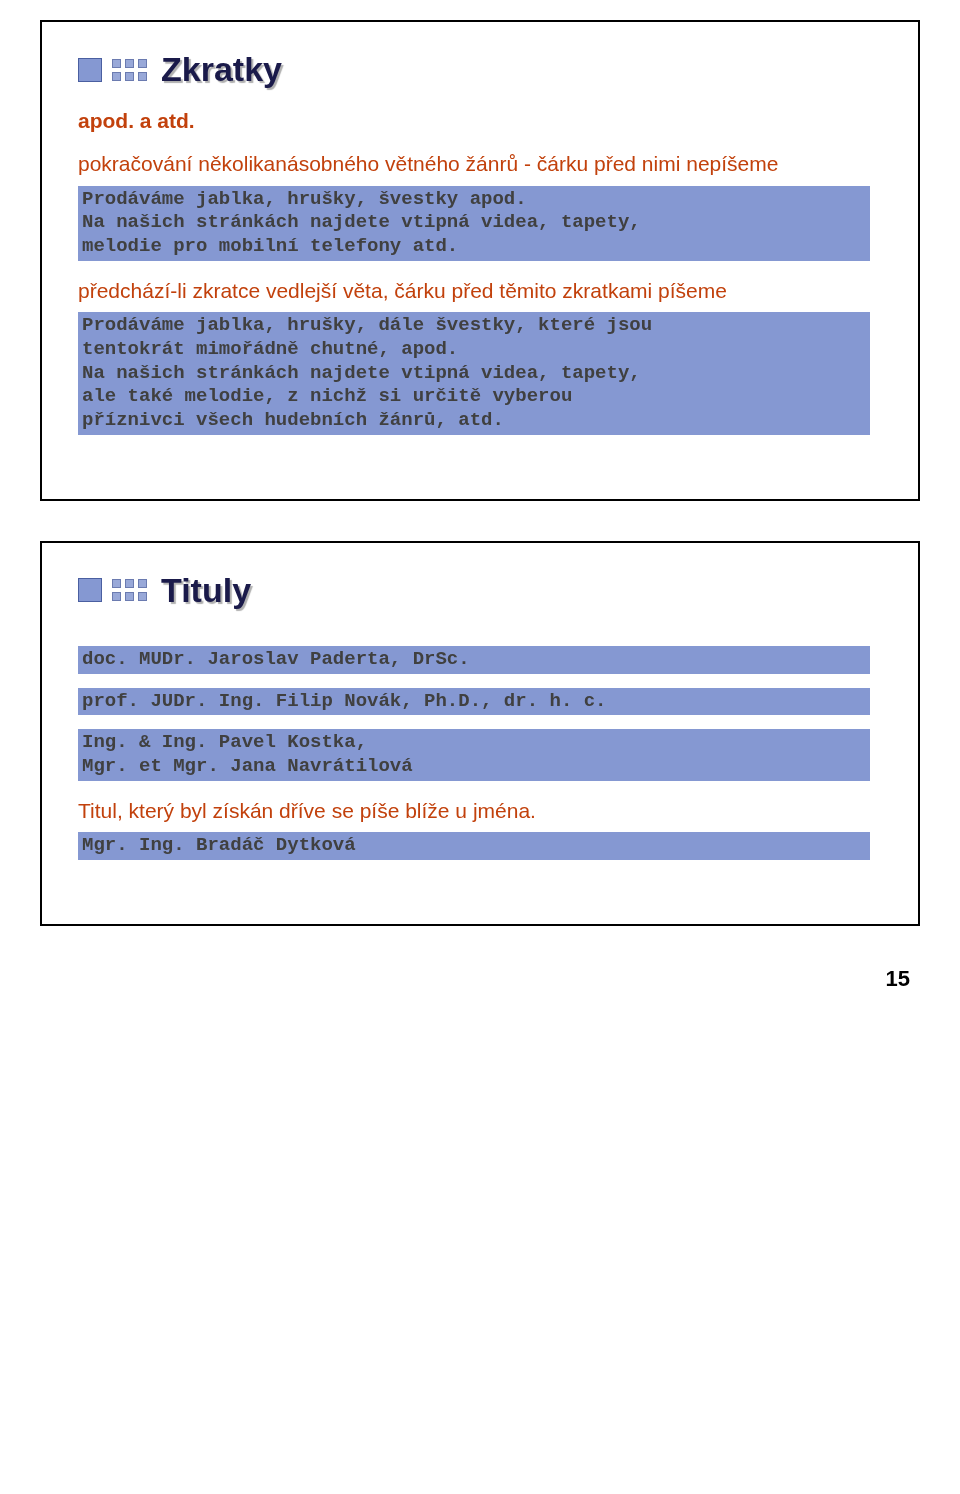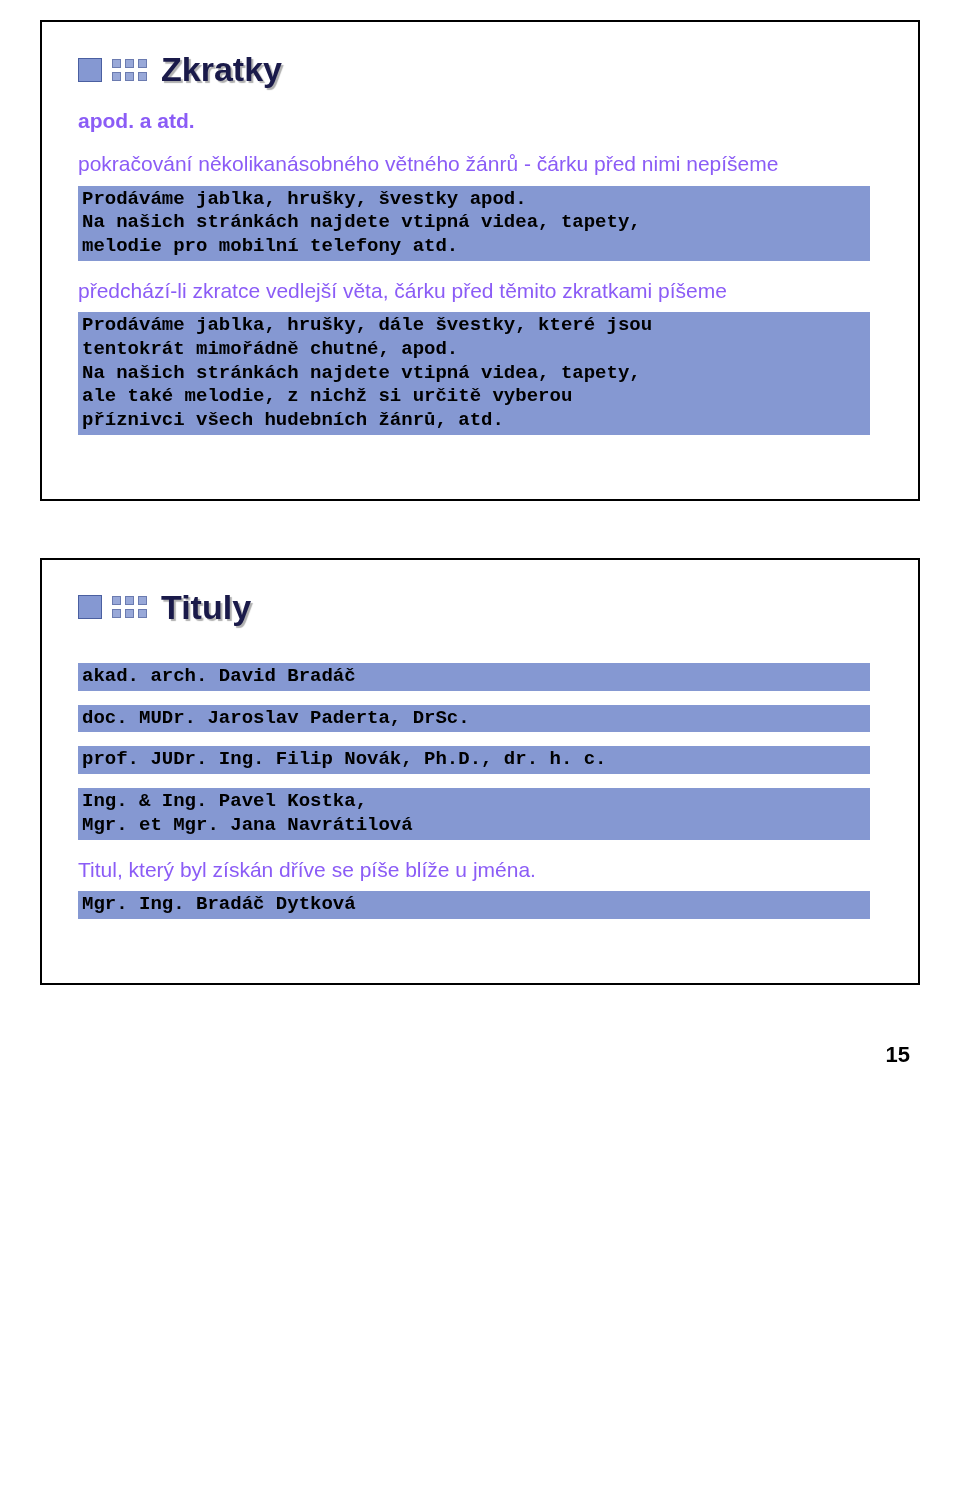--- a/index.html
+++ b/index.html
@@ -9,21 +9,21 @@
     font-family: Arial, Helvetica, sans-serif;
     width: 960px;
   }
   .page {
     width: 960px;
     padding: 20px 40px 40px 40px;
     box-sizing: border-box;
   }
   .slide {
     border: 2px solid #000;
-    margin-bottom: 57px;
+    margin-bottom: 40px;
     padding: 28px 48px 50px 36px;
     position: relative;
     background: #fff;
   }
   .slide-header {
     display: flex;
     align-items: center;
     margin-bottom: 18px;
   }
   .header-square {
@@ -50,31 +50,31 @@
     border: 1px solid #6b7bb0;
   }
   .slide-title {
     font-size: 34px;
     font-weight: bold;
     color: #1a1a4a;
     text-shadow: 2px 2px 1px #b0b0b0;
   }
   .body-text {
     font-size: 21px;
-    color: #8b5cf6;
+    color: #c2410c;
     margin: 16px 0 8px 0;
     line-height: 1.3;
   }
   .body-text.bold { font-weight: bold; }
   .code-block {
     background: #8598d2;
     font-family: "Courier New", Courier, monospace;
     font-size: 19px;
     line-height: 1.25;
-    color: #000000;
+    color: #404040;
     font-weight: bold;
     padding: 2px 4px;
     margin: 4px 0 14px 0;
     white-space: pre-wrap;
   }
   .page-number {
     text-align: right;
     font-size: 22px;
     color: #000;
     padding-right: 10px;
@@ -130,21 +130,20 @@
         <div class="dot-row">
             <div class="dot"></div>
             <div class="dot"></div>
             <div class="dot"></div>
           </div>
       </div>
       <div class="slide-title">Tituly</div>
     </div>
 
     <div style="height:14px"></div>
-    <div class="code-block">akad. arch. David Bradáč</div>
     <div class="code-block">doc. MUDr. Jaroslav Paderta, DrSc.</div>
     <div class="code-block">prof. JUDr. Ing. Filip Novák, Ph.D., dr. h. c.</div>
     <div class="code-block">Ing. &amp; Ing. Pavel Kostka,
 Mgr. et Mgr. Jana Navrátilová</div>
 
     <div class="body-text">Titul, který byl získán dříve se píše blíže u jména.</div>
     <div class="code-block">Mgr. Ing. Bradáč Dytková</div>
   </div>
 
   <div class="page-number">15</div>

